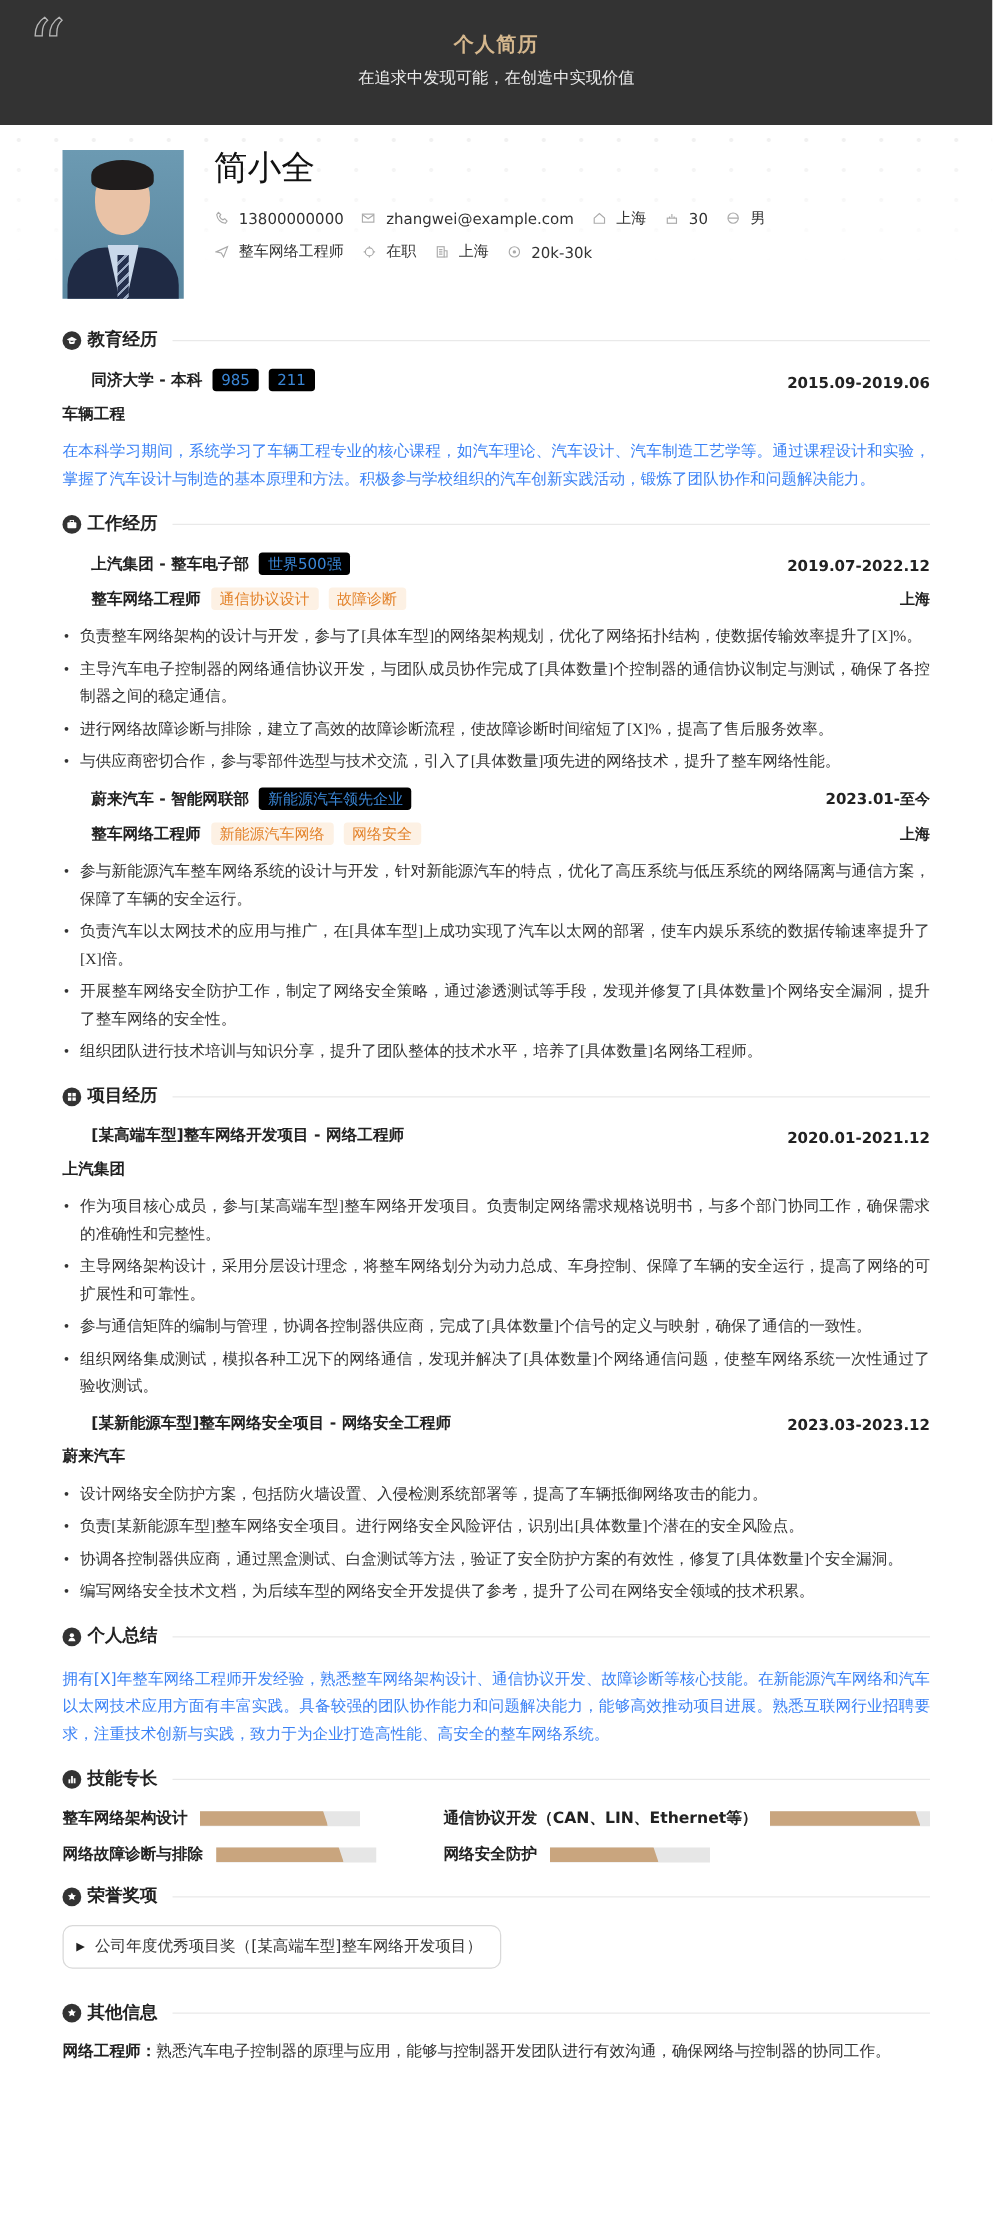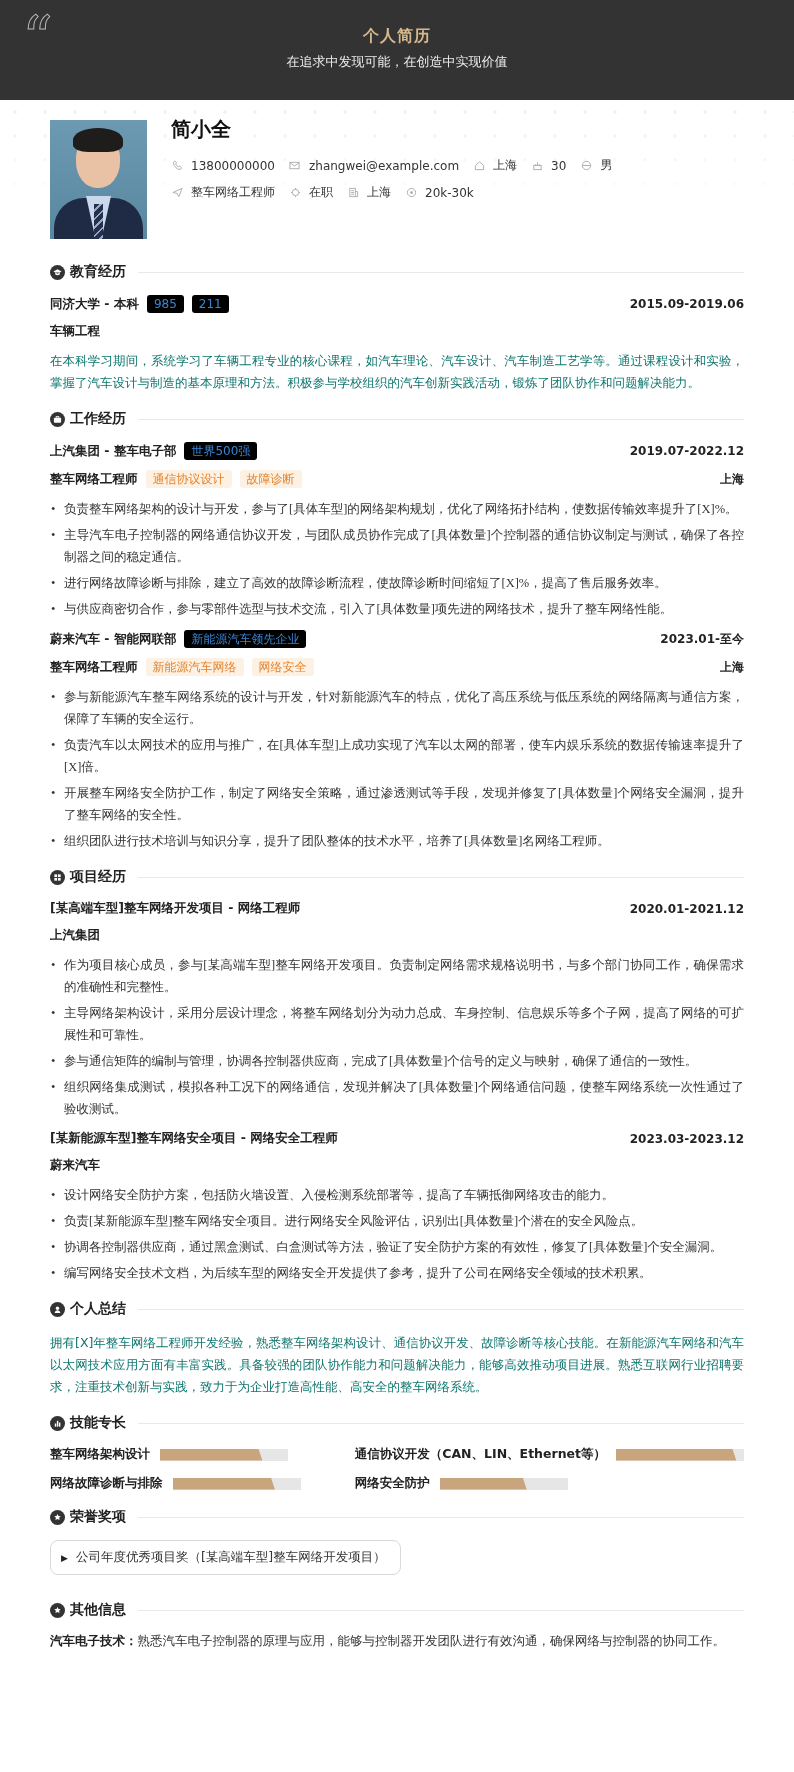--- a/index.html
+++ b/index.html
@@ -19,41 +19,41 @@
   .page { position: relative; padding: 20px 50px 20px 50px; }
 
   .profile { display: flex; gap: 24px; margin-bottom: 24px; }
   .photo { width: 97px; height: 119px; background: linear-gradient(#6c9ab2, #5a87a0); position: relative; overflow: hidden; flex: none; }
   .photo .head { position: absolute; left: 26px; top: 14px; width: 44px; height: 54px; border-radius: 45% 45% 48% 48%; background: #e9c2a6; }
   .photo .hair { position: absolute; left: 23px; top: 8px; width: 50px; height: 24px; border-radius: 50% 50% 30% 30%; background: #1f1c1c; }
   .photo .suit { position: absolute; left: 4px; top: 78px; width: 89px; height: 60px; border-radius: 30px 30px 0 0; background: #1f2a44; }
   .photo .shirt { position: absolute; left: 36px; top: 76px; width: 25px; height: 45px; background: #c9d8ea; clip-path: polygon(0 0, 100% 0, 60% 100%, 40% 100%); }
   .photo .tie { position: absolute; left: 44px; top: 84px; width: 9px; height: 38px; background: repeating-linear-gradient(135deg, #24304e 0 4px, #9aa9c2 4px 6px); }
   .info { flex: 1; padding-top: 0; }
-  .name { font-size: 20px; font-weight: bold; color: #111; margin-bottom: 14px; margin-top: -4px; }
+  .name { font-size: 27px; font-weight: normal; color: #111; margin-bottom: 14px; margin-top: -4px; }
   .meta-row { display: flex; align-items: center; font-size: 12px; color: #333; margin-bottom: 10px; flex-wrap: wrap; }
   .meta-item { display: inline-flex; align-items: center; margin-right: 14px; }
   .meta-item .ic { width: 12px; height: 12px; color: #aaa; margin-right: 8px; display: inline-flex; align-items: center; justify-content: center; font-size: 10px; }
   .meta-item svg { width: 11px; height: 11px; }
 
   .section { margin-bottom: 16px; }
   .sec-head { display: flex; align-items: center; margin-bottom: 14px; }
   .sec-icon { width: 15px; height: 15px; border-radius: 50%; background: #333; color: #fff; display: inline-flex; align-items: center; justify-content: center; margin-right: 5px; flex: none; }
   .sec-icon svg { width: 9px; height: 9px; }
   .sec-title { font-size: 14px; font-weight: bold; color: #222; white-space: nowrap; }
   .sec-line { flex: 1; height: 1px; background: #e9e9e9; margin-left: 12px; }
 
-  .row { display: flex; justify-content: space-between; align-items: center; margin-bottom: 10px; }
+  .row { display: flex; justify-content: space-between; align-items: flex-end; margin-bottom: 10px; margin-left: 23px; }
   .row-left { display: flex; align-items: center; }
   .strong { font-weight: bold; font-size: 12.5px; color: #222; }
   .date { font-weight: bold; font-size: 12px; color: #222; }
   .tag { display: inline-block; font-size: 12px; padding: 1px 7px; margin-left: 8px; border-radius: 3px; line-height: 16px; }
   .tag.blue { background: #000000; color: #3a86d6; }
   .tag.orange { background: #fdf1e4; color: #e3832b; }
-  .para { font-size: 12.5px; line-height: 22px; color: #0f766e; text-align: justify; }
+  .para { font-size: 12.5px; line-height: 22px; color: #3b82f6; text-align: justify; }
   ul.bullets { list-style: none; margin-bottom: 6px; font-family: Liberation Serif, serif; }
   ul.bullets li { position: relative; padding-left: 14px; font-size: 12.5px; line-height: 22px; color: #333; margin-bottom: 4px; text-align: justify; }
   ul.bullets li::before { content: "•"; position: absolute; left: 1px; top: 0; color: #333; }
   .sub { font-weight: bold; font-size: 12.5px; color: #222; margin-bottom: 10px; }
   .entry { margin-bottom: 10px; }
 
   .skills { display: grid; grid-template-columns: 1fr 1fr; row-gap: 12px; column-gap: 40px; margin-bottom: 6px; }
   .skill { display: flex; align-items: center; }
   .skill-label { font-size: 12.5px; font-weight: bold; color: #222; margin-right: 10px; white-space: nowrap; }
   .bar { height: 12px; width: 128px; background: #e6e6e6; position: relative; }
@@ -269,21 +269,21 @@
     </div>
 
     <div class="entry">
       <div class="row">
         <span class="strong">[某高端车型]整车网络开发项目 - 网络工程师</span>
         <span class="date">2020.01-2021.12</span>
       </div>
       <div class="sub">上汽集团</div>
       <ul class="bullets">
         <li>作为项目核心成员，参与[某高端车型]整车网络开发项目。负责制定网络需求规格说明书，与多个部门协同工作，确保需求的准确性和完整性。</li>
-        <li>主导网络架构设计，采用分层设计理念，将整车网络划分为动力总成、车身控制、信息娱乐等多个子网，提高了网络的可扩展性和可靠性。</li>
+        <li>主导网络架构设计，采用分层设计理念，将整车网络划分为动力总成、车身控制、保障了车辆的安全运行，提高了网络的可扩展性和可靠性。</li>
         <li>参与通信矩阵的编制与管理，协调各控制器供应商，完成了[具体数量]个信号的定义与映射，确保了通信的一致性。</li>
         <li>组织网络集成测试，模拟各种工况下的网络通信，发现并解决了[具体数量]个网络通信问题，使整车网络系统一次性通过了验收测试。</li>
       </ul>
     </div>
 
     <div class="entry">
       <div class="row">
         <span class="strong">[某新能源车型]整车网络安全项目 - 网络安全工程师</span>
         <span class="date">2023.03-2023.12</span>
       </div>
@@ -371,17 +371,17 @@
     <div class="sec-head">
       <span class="sec-icon">
           <svg viewBox="0 0 10 10">
             <path d="M5 1l1.1 2.3 2.5.3-1.8 1.7.5 2.5L5 6.6 2.7 7.8l.5-2.5L1.4 3.6l2.5-.3z" fill="#fff"></path>
           </svg>
         </span>
       <span class="sec-title">其他信息</span>
       <span class="sec-line"></span>
     </div>
     <div class="other-line">
-      <b>汽车电子技术：</b><span>熟悉汽车电子控制器的原理与应用，能够与控制器开发团队进行有效沟通，确保网络与控制器的协同工作。</span>
+      <b>网络工程师：</b><span>熟悉汽车电子控制器的原理与应用，能够与控制器开发团队进行有效沟通，确保网络与控制器的协同工作。</span>
     </div>
   </div>
 
 </div>
 
 </body></html>

